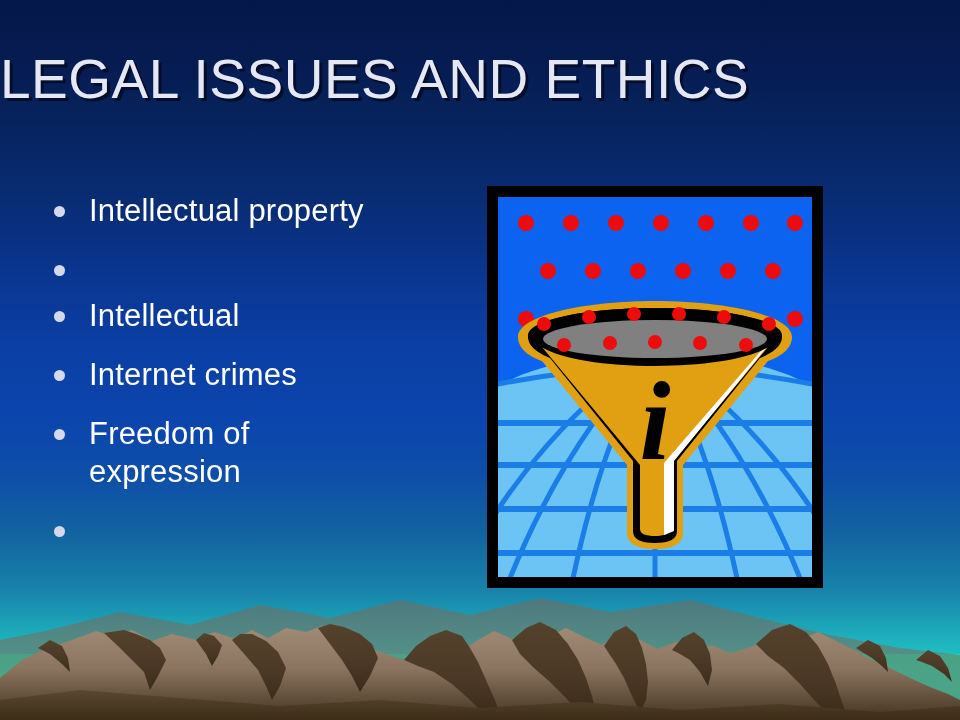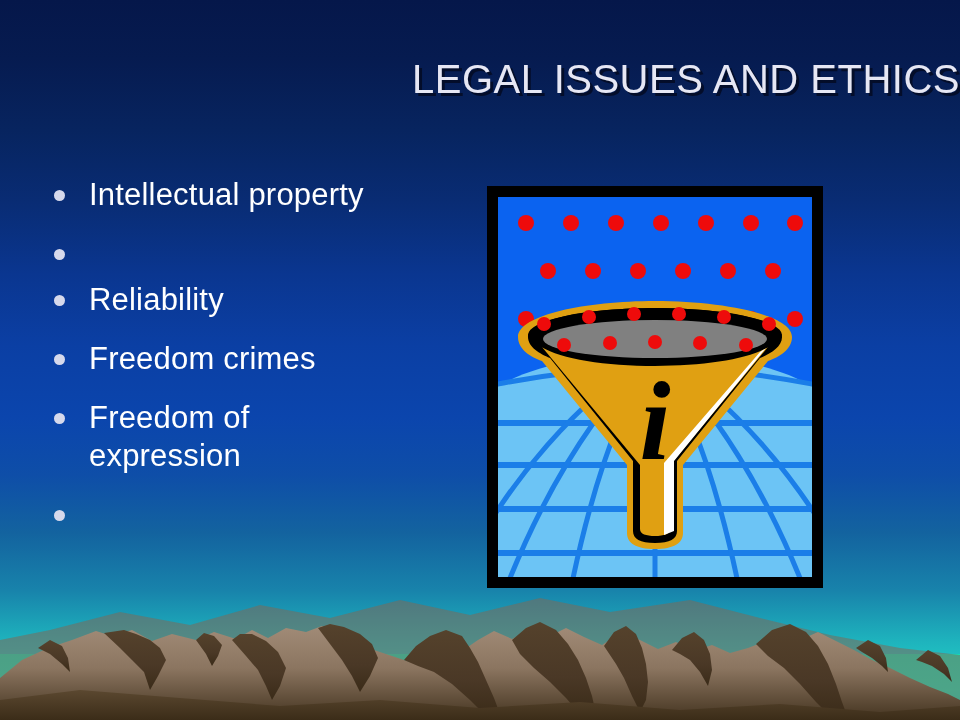--- a/index.html
+++ b/index.html
@@ -37,40 +37,41 @@
     width: 960px; height: 720px;
     pointer-events: none;
   }
 
   
   #title {
     position: absolute;
     left: 0;
     top: 48px;
     width: 960px;
-    text-align: right;
-    font-size: 40px;
+    text-align: left;
+    font-size: 55px;
     line-height: 62px;
     letter-spacing: 0.5px;
     color: #e6e7f4;
     text-shadow: 3px 3px 0 rgba(3,10,34,0.85);
     white-space: nowrap;
   }
 
   
   #bullets {
     position: absolute;
     left: 44px;
     top: 176px;
     width: 420px;
   }
   .bullet-row {
     display: flex;
     align-items: flex-start;
     margin-bottom: 21px;
+    margin-top: 16px;
   }
   .bullet-dot {
     flex: 0 0 auto;
     width: 11px;
     height: 11px;
     border-radius: 50%;
     background: #d6d9ec;
     margin-top: 14px;
     margin-right: 24px;
     margin-left: 10px;
@@ -193,26 +194,26 @@
       <span class="bullet-dot"></span>
       <span class="bullet-text">Intellectual property</span>
     </div>
 
     <div class="bullet-row">
       <span class="bullet-dot"></span>
     </div>
 
     <div class="bullet-row">
       <span class="bullet-dot"></span>
-      <span class="bullet-text">Reliability</span>
-    </div>
-
-    <div class="bullet-row">
-      <span class="bullet-dot"></span>
-      <span class="bullet-text">Freedom crimes</span>
+      <span class="bullet-text">Intellectual</span>
+    </div>
+
+    <div class="bullet-row">
+      <span class="bullet-dot"></span>
+      <span class="bullet-text">Internet crimes</span>
     </div>
 
     <div class="bullet-row">
       <span class="bullet-dot"></span>
       <span class="bullet-text" style="max-width:240px;">Freedom of expression</span>
     </div>
 
     <div class="bullet-row">
       <span class="bullet-dot"></span>
     </div>

